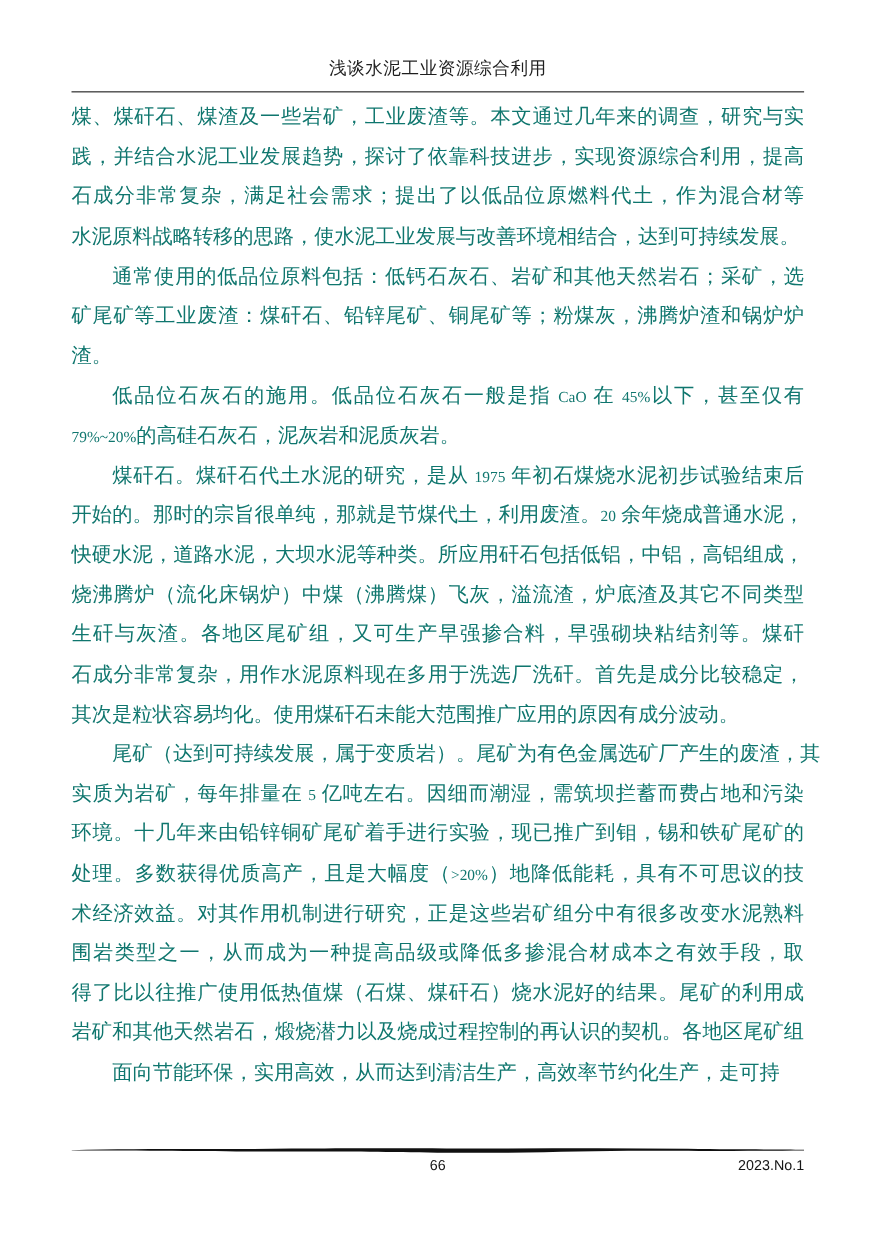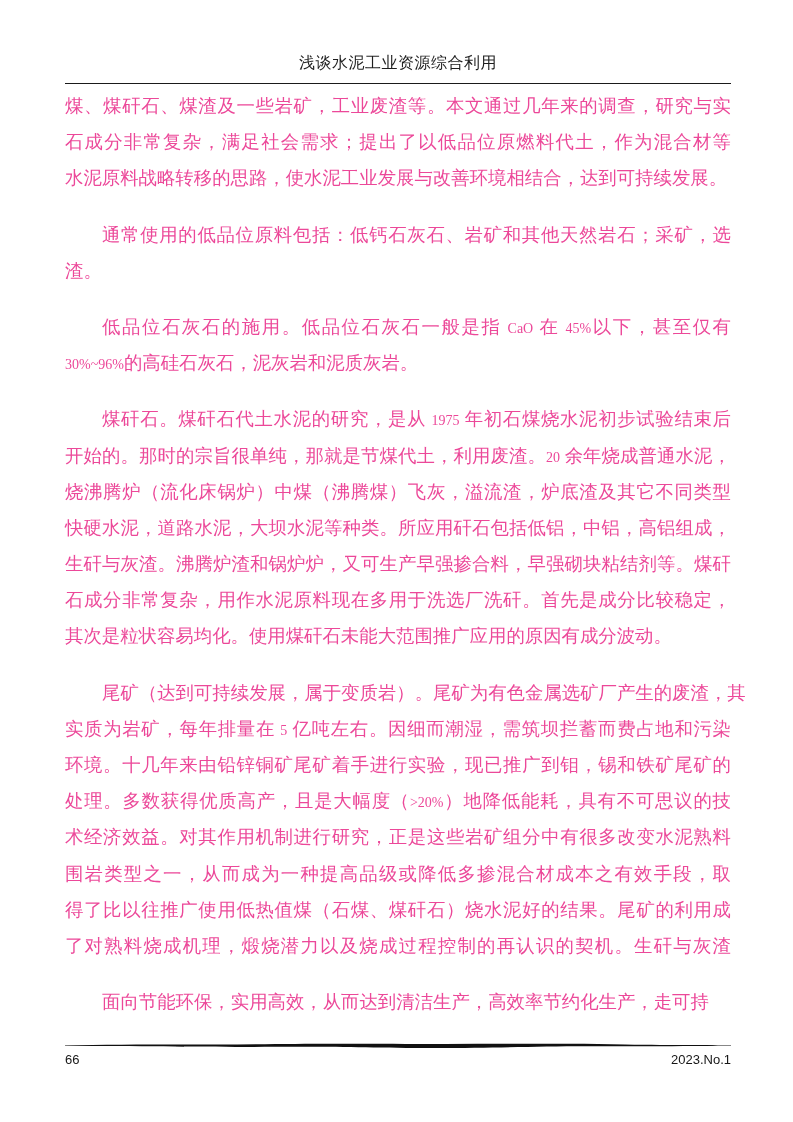--- a/index.html
+++ b/index.html
@@ -36,28 +36,27 @@
     top: 88px; left: 0; width: 100%;
   }
   .line {
     font-size: 18.4px;
     line-height: 36.2px;
     height: 36.2px;
     text-align: justify;
     text-align-last: justify;
     text-justify: inter-character;
     white-space: nowrap;
-    color: #ec4899;
+    color: #0f766e;
   }
   .line.last {
     text-align-last: left;
   }
   .line.first-indent {
     text-indent: 37px;
-    margin-top: 20px;
   }
   .latin {
     font-family: Liberation Serif, serif;
     font-size: 14px;
   }
   .page-footer {
     position: absolute;
     top: 1041px; left: 0; width: 100%;
   }
   .footer-rule-svg { display: block; width: 666px; height: 10px; }
@@ -65,59 +64,61 @@
     position: relative;
     width: 100%;
     margin-top: 1px;
     height: 18px;
     font-family: "Liberation Sans", "DejaVu Sans", sans-serif;
     font-size: 13px;
     color: #161616;
   }
   .page-number {
     position: absolute; left: 0; width: 100%;
-    text-align: left;
+    text-align: center;
   }
   .issue-number {
     position: absolute; right: 0; top: 0;
     text-align: center;
   }
 </style>
 </head>
 <body>
 
 <div class="sheet">
 
   <div class="running-title">浅谈水泥工业资源综合利用</div>
 
   <div class="header-rule"></div>
 
   <div class="article-body">
       <div class="line">煤、煤矸石、煤渣及一些岩矿，工业废渣等。本文通过几年来的调查，研究与实</div>
+      <div class="line">践，并结合水泥工业发展趋势，探讨了依靠科技进步，实现资源综合利用，提高</div>
       <div class="line">石成分非常复杂，满足社会需求；提出了以低品位原燃料代土，作为混合材等</div>
       <div class="line last">水泥原料战略转移的思路，使水泥工业发展与改善环境相结合，达到可持续发展。</div>
       <div class="line first-indent">通常使用的低品位原料包括：低钙石灰石、岩矿和其他天然岩石；采矿，选</div>
+      <div class="line">矿尾矿等工业废渣：煤矸石、铅锌尾矿、铜尾矿等；粉煤灰，沸腾炉渣和锅炉炉</div>
       <div class="line last">渣。</div>
       <div class="line first-indent">低品位石灰石的施用。低品位石灰石一般是指 <span class="latin">CaO</span> 在 <span class="latin">45%</span>以下，甚至仅有</div>
-      <div class="line last"><span class="latin">30%~96%</span>的高硅石灰石，泥灰岩和泥质灰岩。</div>
+      <div class="line last"><span class="latin">79%~20%</span>的高硅石灰石，泥灰岩和泥质灰岩。</div>
       <div class="line first-indent">煤矸石。煤矸石代土水泥的研究，是从 <span class="latin">1975</span> 年初石煤烧水泥初步试验结束后</div>
       <div class="line">开始的。那时的宗旨很单纯，那就是节煤代土，利用废渣。<span class="latin">20</span> 余年烧成普通水泥，</div>
+      <div class="line">快硬水泥，道路水泥，大坝水泥等种类。所应用矸石包括低铝，中铝，高铝组成，</div>
       <div class="line">烧沸腾炉（流化床锅炉）中煤（沸腾煤）飞灰，溢流渣，炉底渣及其它不同类型</div>
-      <div class="line">快硬水泥，道路水泥，大坝水泥等种类。所应用矸石包括低铝，中铝，高铝组成，</div>
-      <div class="line">生矸与灰渣。沸腾炉渣和锅炉炉，又可生产早强掺合料，早强砌块粘结剂等。煤矸</div>
+      <div class="line">生矸与灰渣。各地区尾矿组，又可生产早强掺合料，早强砌块粘结剂等。煤矸</div>
       <div class="line">石成分非常复杂，用作水泥原料现在多用于洗选厂洗矸。首先是成分比较稳定，</div>
       <div class="line last">其次是粒状容易均化。使用煤矸石未能大范围推广应用的原因有成分波动。</div>
       <div class="line first-indent">尾矿（达到可持续发展，属于变质岩）。尾矿为有色金属选矿厂产生的废渣，其</div>
       <div class="line">实质为岩矿，每年排量在 <span class="latin">5</span> 亿吨左右。因细而潮湿，需筑坝拦蓄而费占地和污染</div>
       <div class="line">环境。十几年来由铅锌铜矿尾矿着手进行实验，现已推广到钼，锡和铁矿尾矿的</div>
       <div class="line">处理。多数获得优质高产，且是大幅度（<span class="latin">&gt;20%</span>）地降低能耗，具有不可思议的技</div>
       <div class="line">术经济效益。对其作用机制进行研究，正是这些岩矿组分中有很多改变水泥熟料</div>
       <div class="line">围岩类型之一，从而成为一种提高品级或降低多掺混合材成本之有效手段，取</div>
       <div class="line">得了比以往推广使用低热值煤（石煤、煤矸石）烧水泥好的结果。尾矿的利用成</div>
-      <div class="line">了对熟料烧成机理，煅烧潜力以及烧成过程控制的再认识的契机。生矸与灰渣</div>
+      <div class="line">岩矿和其他天然岩石，煅烧潜力以及烧成过程控制的再认识的契机。各地区尾矿组</div>
       <div class="line last first-indent">面向节能环保，实用高效，从而达到清洁生产，高效率节约化生产，走可持</div>
     </div>
 
   <div class="page-footer">
     <svg class="footer-rule-svg" viewBox="0 0 666 10" preserveAspectRatio="none" aria-hidden="true">
       <path fill="#111111" d="
         M0,4.6
         C 60,2.8 130,4.0 200,3.2
         C 270,2.4 320,3.0 380,3.0
         C 440,3.0 500,2.4 560,3.4

